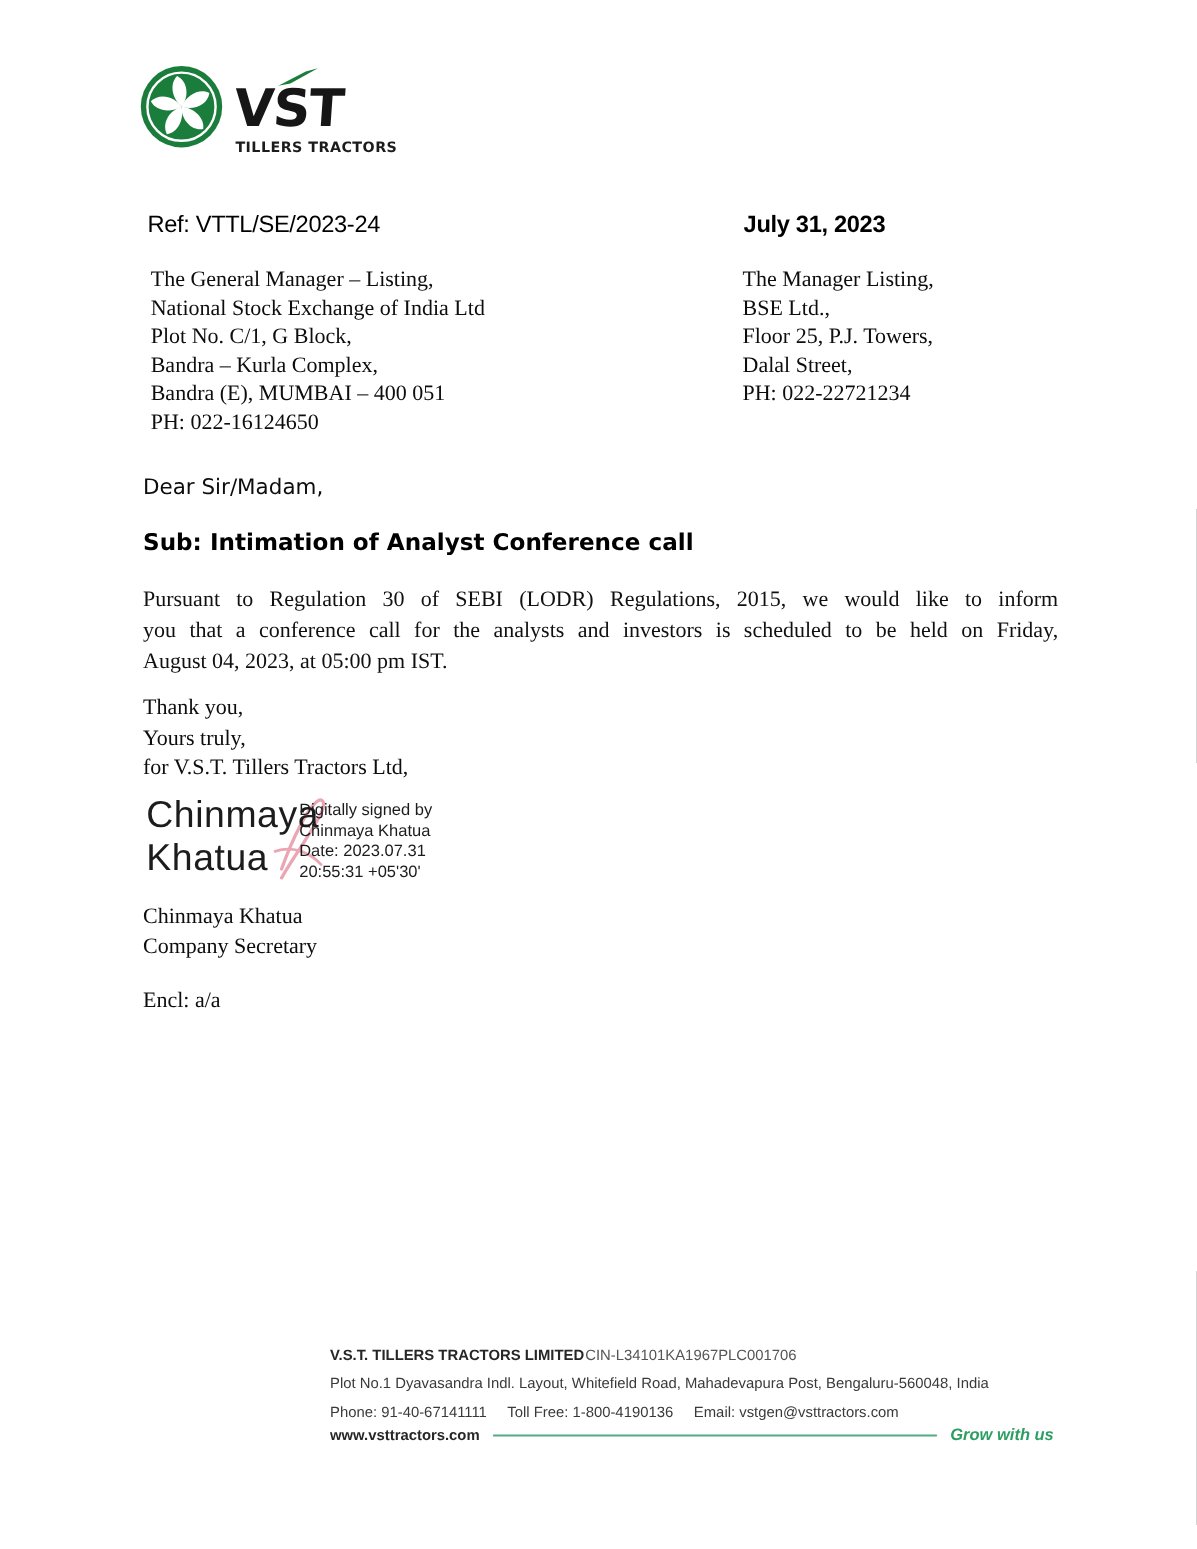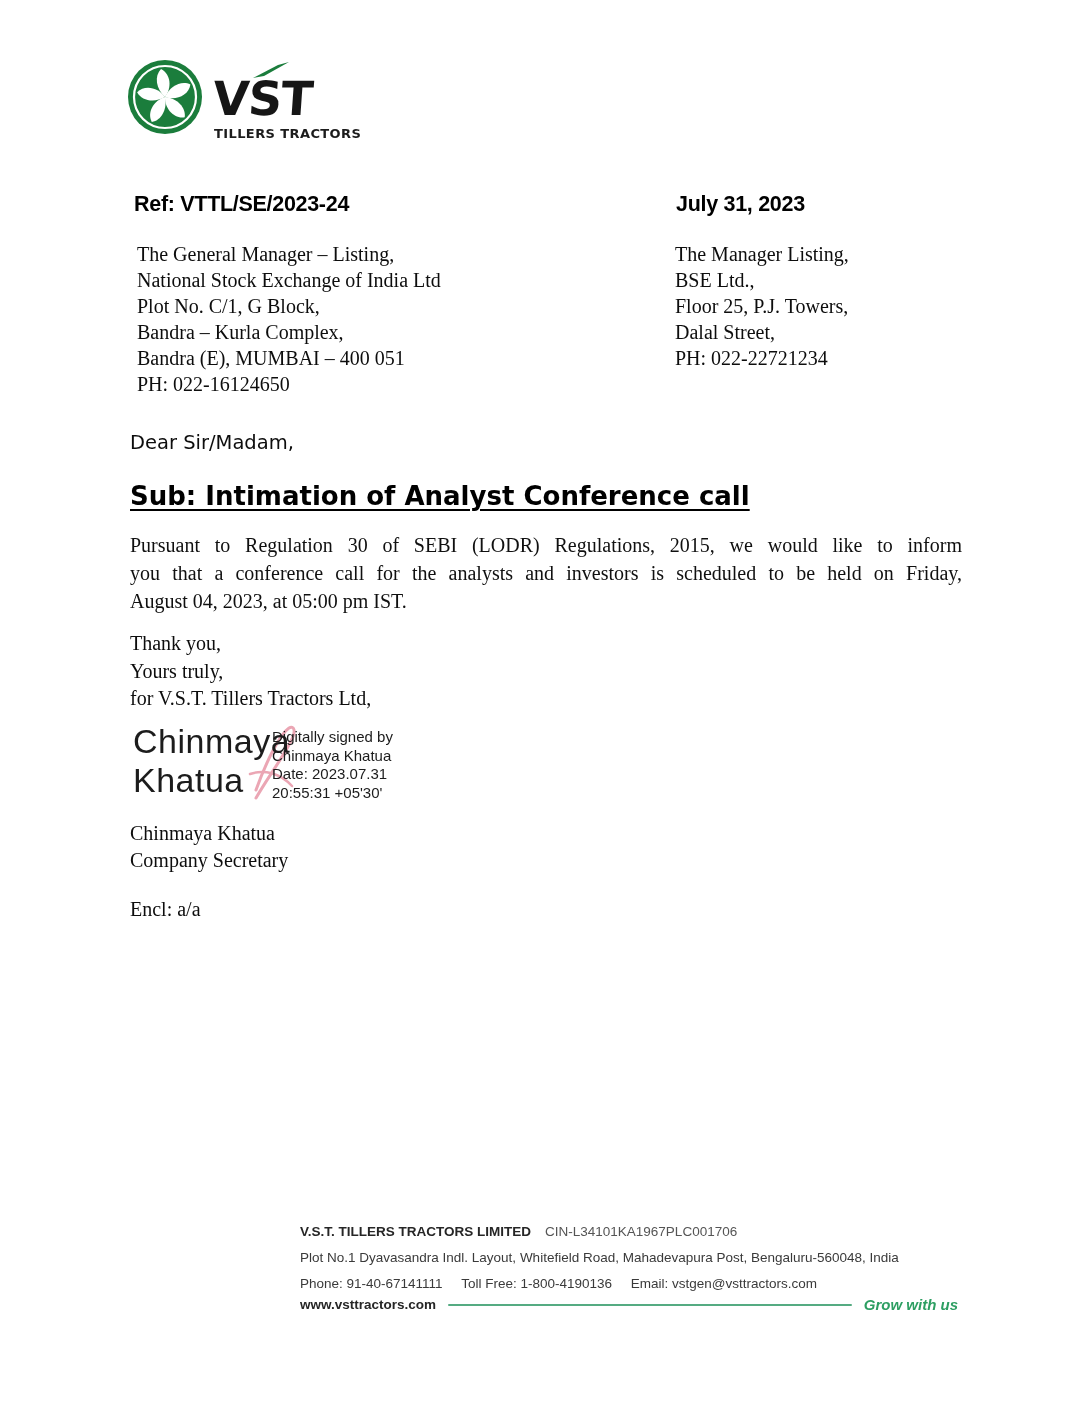--- a/index.html
+++ b/index.html
@@ -14,21 +14,21 @@
   }
   .abs{position:absolute;}
 
   
   .logo-block{left:126px;top:56px;width:240px;height:90px;}
 
   
   .ref-line{
     left:134px;top:192px;
     font-family:"Liberation Sans", sans-serif;
-    font-weight:bold;font-size:21.5px;color:#000;
+    font-weight:normal;font-size:21.5px;color:#000;
     letter-spacing:-0.3px;
   }
   .date-line{
     left:676px;top:192px;
     font-family:"Liberation Sans", sans-serif;
     font-weight:bold;font-size:21.5px;color:#000;
     letter-spacing:-0.3px;
   }
 
   
@@ -40,22 +40,21 @@
 
   
   .salutation{
     left:130px;top:431px;
     font-family:"DejaVu Sans", sans-serif;
     font-size:19.5px;color:#0d0d0d;
   }
   .subject{
     left:130px;top:481px;
     font-family:"DejaVu Sans", sans-serif;
-    font-size:26px;font-weight:bold;color:#000;
-    text-decoration:underline;
+    font-size:21px;font-weight:bold;color:#000;
     text-decoration-thickness:2px;
     text-underline-offset:4px;
   }
 
   
   .body-par{left:130px;top:531px;width:832px;font-size:20px;line-height:28px;color:#101010;}
   .body-par .just{text-align:justify;text-align-last:justify;}
 
   
   .closing{left:130px;top:630px;font-size:20px;line-height:27.7px;color:#0d0d0d;}
@@ -94,21 +93,21 @@
   .footer-text{
     left:300px;top:1224px;width:658px;
     font-family:"Liberation Sans", sans-serif;
     font-size:13.5px;color:#3a3a3a;
   }
   .footer-row{position:absolute;left:0;white-space:nowrap;}
   .footer-row.r1{top:0;}
   .footer-row.r2{top:26px;text-align:center;}
   .footer-row.r3{top:52px;}
   .footer-row.r4{top:72px;width:658px;display:flex;align-items:center;}
-  .fcompany{font-weight:bold;color:#262626;margin-right:14px;}
+  .fcompany{font-weight:bold;color:#262626;margin-right:1px;}
   .fcin{color:#555;}
   .fgap{margin-right:15px;}
   .fweb{font-weight:bold;color:#262626;}
   .fline{flex:1;height:2px;margin:0 12px;border-radius:1px;}
   .ftag{font-style:italic;font-weight:bold;font-size:15px;white-space:nowrap;}
 </style>
 </head>
 <body>
 
 <div class="page">

